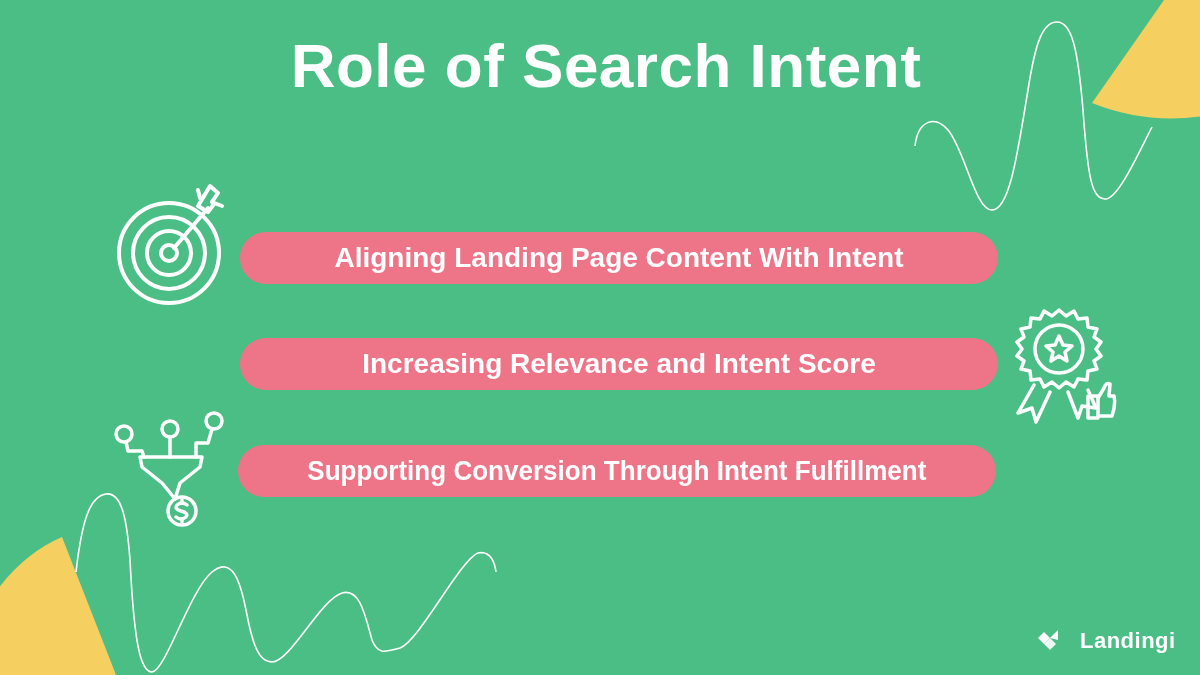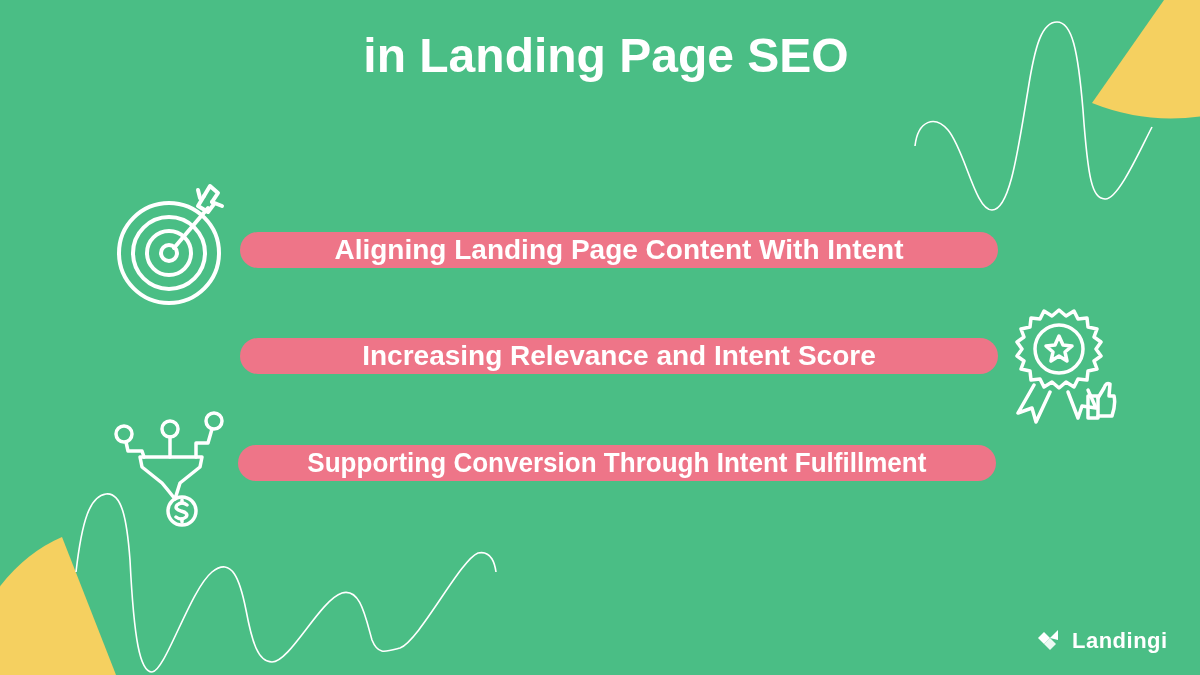--- a/index.html
+++ b/index.html
@@ -10,54 +10,54 @@
     font-family: "Liberation Sans", "DejaVu Sans", sans-serif;
   }
   .deco { position: absolute; left: 0; top: 0; width: 1200px; height: 675px; pointer-events: none; }
   .title {
     position: absolute; left: 0; right: 0; top: 30px;
     text-align: center; color: #ffffff; font-weight: bold;
   }
   .title .l1 { font-size: 62px; line-height: 72px; letter-spacing: 0.5px; display:block; margin-left: 12px; }
   .title .l2 { font-size: 48px; line-height: 52px; display:block; margin-left: 12px; }
   .pill {
-    position: absolute; left: 240px; width: 758px; height: 36px;
+    position: absolute; left: 240px; width: 758px; height: 52px;
     background: #EE7588; border-radius: 26px;
     color: #ffffff; font-weight: bold; font-size: 28px;
     display: flex; align-items: center; justify-content: center;
     box-sizing: border-box; white-space: nowrap;
   }
   .pill span { display: inline-block; }
   .p1 { top: 232px; }
   .p2 { top: 338px; }
   .p3 { top: 445px; left: 238px; width: 758px; text-align: center; }
   .p3 span { transform: scaleX(0.93); }
   .icon { position: absolute; }
   .logo {
     position: absolute; left: 1036px; top: 628px;
-    display: flex; align-items: center; gap: 12px;
+    display: flex; align-items: center; gap: 20px;
     color: #ffffff; font-weight: bold; font-size: 22px; letter-spacing: 0.5px;
   }
 </style>
 </head>
 <body>
 
 <svg class="deco" viewBox="0 0 1200 675">
 
   <path d="M1092,103 L1178,-20 L1230,-20 L1230,110 Q1160,130 1092,103 Z" fill="#F5D060"></path>
 
   <path d="M62,537 L118,680 L-10,680 L-10,600 Q20,555 62,537 Z" fill="#F5D060"></path>
 
   <path fill="none" stroke="#ffffff" stroke-width="1.6" d="M915,146 C918,120 935,115 948,130 C965,150 975,210 992,210 C1010,210 1018,150 1028,90 C1035,45 1042,22 1057,22 C1072,22 1078,50 1083,110 C1088,180 1092,198 1105,199 C1118,200 1140,150 1152,127"></path>
 
   <path fill="none" stroke="#ffffff" stroke-width="1.6" d="M76,572 C82,520 90,496 106,494 C122,492 127,520 130,560 C134,640 140,672 152,672 C165,672 190,590 212,572 C232,556 240,580 246,610 C252,642 258,662 272,662 C290,662 320,600 342,593 C360,588 365,615 372,640 C378,655 385,652 400,648 C420,640 460,560 478,553 C492,550 495,565 496,572"></path>
 </svg>
 
 <div class="title">
-  <span class="l2">in Landing Page SEO</span>
+  <span class="l1">Role of Search Intent</span>
 </div>
 
 <svg class="icon" style="left:112px;top:180px" width="115" height="125" viewBox="0 0 115 125">
   <g fill="none" stroke="#ffffff" stroke-width="4" stroke-linecap="round" stroke-linejoin="round">
     <circle cx="57" cy="73" r="50"></circle>
     <circle cx="57" cy="73" r="36"></circle>
     <circle cx="57" cy="73" r="22"></circle>
     <circle cx="57" cy="73" r="8"></circle>
     <line x1="62" y1="68" x2="96" y2="28"></line>
     <path d="M92,16 L98,6 L106,13 L100,22"></path>

